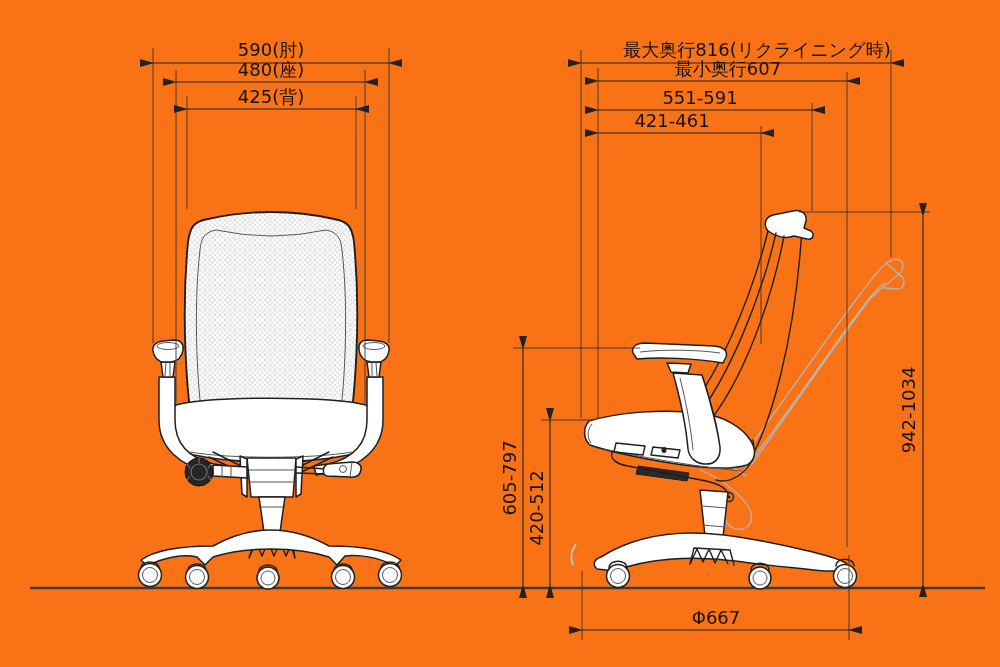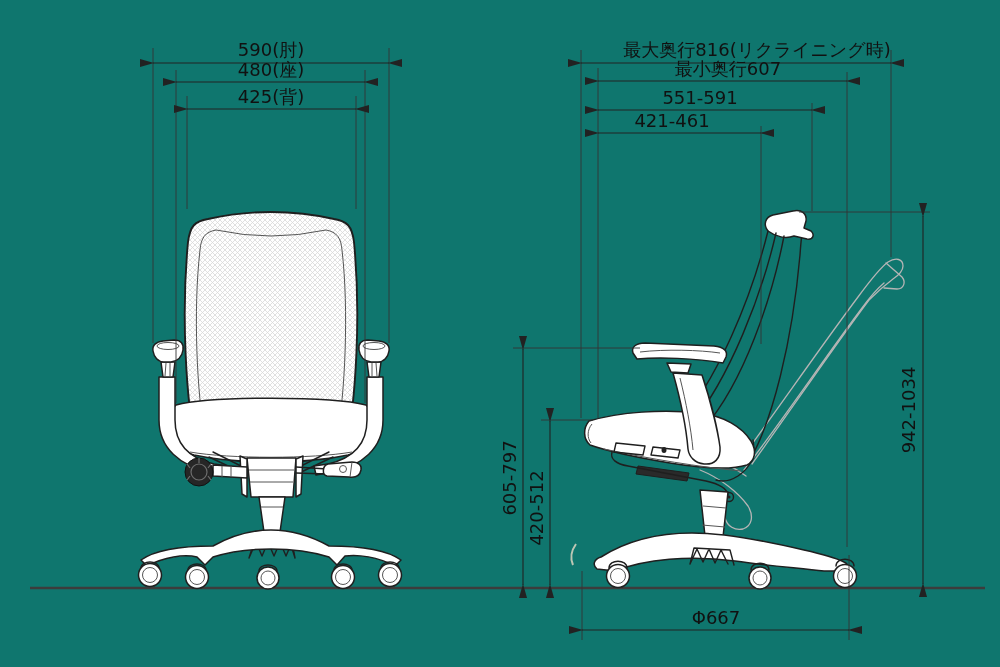--- a/index.html
+++ b/index.html
@@ -1,16 +1,16 @@
 <!DOCTYPE html>
 <html><head>
 <meta charset="utf-8">
 <style>
   html,body{margin:0;padding:0;background:#ffffff;}
-  .canvas{width:1000px;height:667px;position:relative;background:#0f766e;overflow:hidden;
+  .canvas{width:1000px;height:667px;position:relative;background:#f97316;overflow:hidden;
           font-family:"DejaVu Sans","Liberation Sans",sans-serif;}
   svg text{font-family:"DejaVu Sans","Liberation Sans",sans-serif;fill:#111;}
   .lbl{font-size:18px;}
   .chair{stroke:#1f1f1f;stroke-width:1.4;fill:none;stroke-linecap:round;stroke-linejoin:round;}
   .chairfill{stroke:#1f1f1f;stroke-width:1.5;fill:#ffffff;stroke-linejoin:round;}
   .thin{stroke:#555;stroke-width:1;fill:none;}
   .dark{fill:#2a2a2a;stroke:#1f1f1f;stroke-width:1;}
   .ghost{stroke:#b5b5b5;stroke-width:1.3;fill:none;stroke-linecap:round;}
   .ext{stroke:#333;stroke-width:0.9;fill:none;}
   .dim{stroke:#222;stroke-width:1.1;fill:none;}

